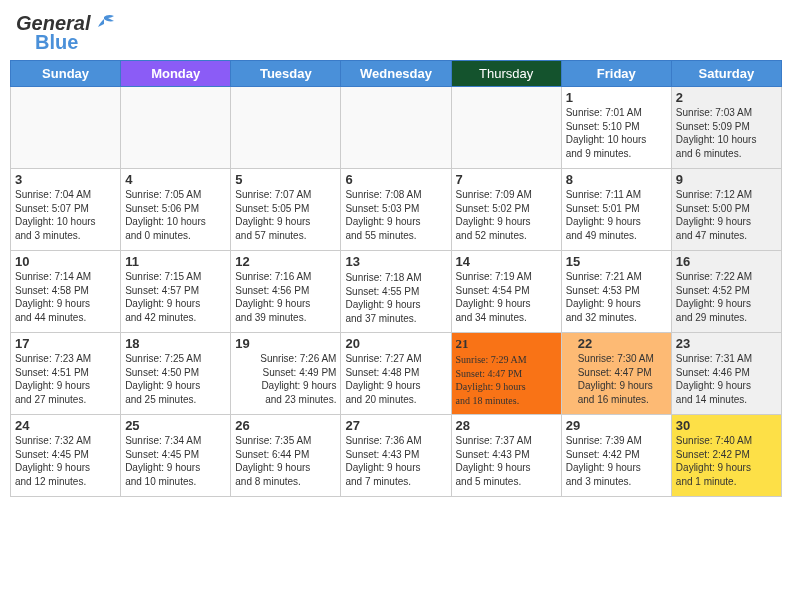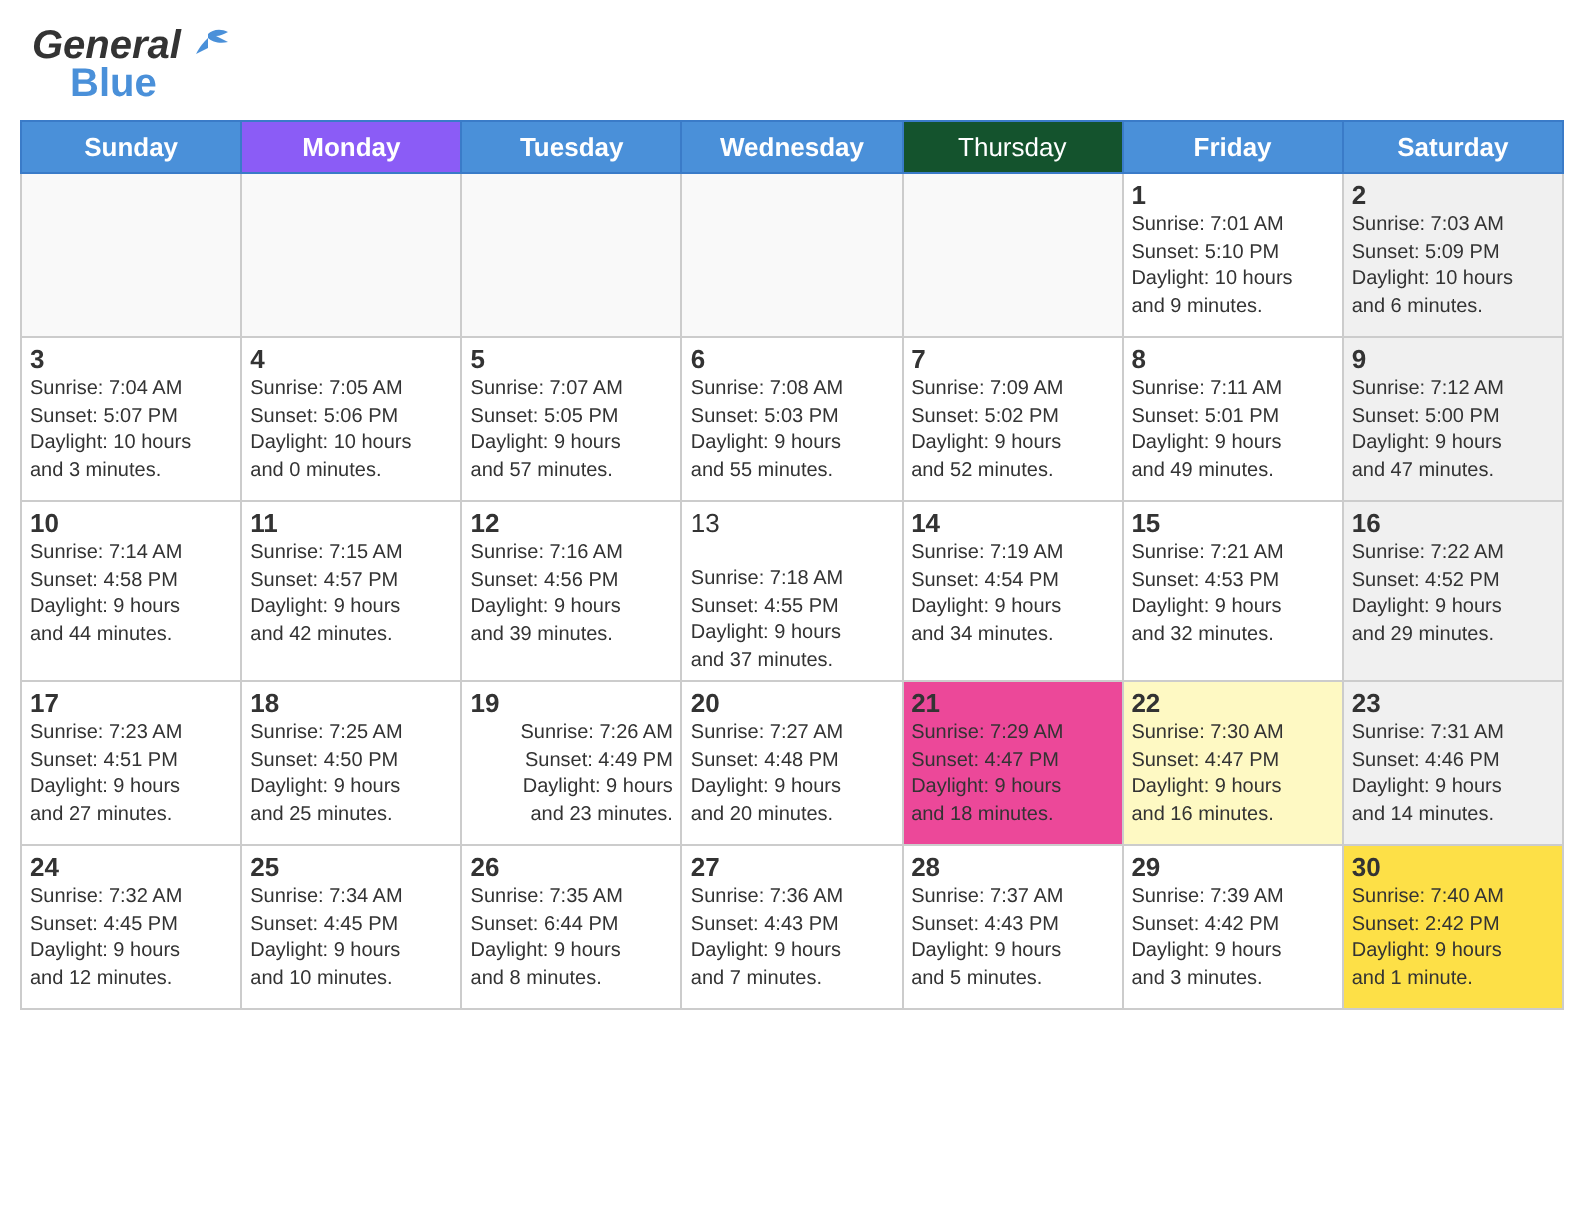--- a/index.html
+++ b/index.html
@@ -132,21 +132,21 @@
 and 42 minutes.</span>
             </td>
             <td style="border: 1px solid rgb(204, 204, 204); vertical-align: top; padding: 3px 4px; width: 14.28%; height: 82px; background: rgb(255, 255, 255); font-size: 10px; color: rgb(51, 51, 51);">
               <span style="font-size: 13px; font-weight: bold; display: block; margin-bottom: 1px;">12</span>
               <span style="font-size: 10px; line-height: 1.35; color: rgb(51, 51, 51); white-space: pre-line; display: block;">Sunrise: 7:16 AM
 Sunset: 4:56 PM
 Daylight: 9 hours
 and 39 minutes.</span>
             </td>
             <td style="border: 1px solid rgb(204, 204, 204); vertical-align: top; padding: 3px 4px; width: 14.28%; height: 82px; background: rgb(255, 255, 255); font-size: 10px; color: rgb(51, 51, 51);">
-              <span style="font-size: 13px; font-weight: normal; display: block; margin-bottom: 14px;">13</span>
+              <span style="font-size: 13px; font-weight: bold; display: block; margin-bottom: 2px;">13</span>
               <span style="font-size: 10px; line-height: 1.35; color: rgb(51, 51, 51); white-space: pre-line; display: block;">Sunrise: 7:18 AM
 Sunset: 4:55 PM
 Daylight: 9 hours
 and 37 minutes.</span>
             </td>
             <td style="border: 1px solid rgb(204, 204, 204); vertical-align: top; padding: 3px 4px; width: 14.28%; height: 82px; background: rgb(255, 255, 255); font-size: 10px; color: rgb(51, 51, 51);">
               <span style="font-size: 13px; font-weight: bold; display: block; margin-bottom: 1px;">14</span>
               <span style="font-size: 10px; line-height: 1.35; color: rgb(51, 51, 51); white-space: pre-line; display: block;">Sunrise: 7:19 AM
 Sunset: 4:54 PM
 Daylight: 9 hours
@@ -189,28 +189,28 @@
 Daylight: 9 hours
 and 23 minutes.</span>
             </td>
             <td style="border: 1px solid rgb(204, 204, 204); vertical-align: top; padding: 3px 4px; width: 14.28%; height: 82px; background: rgb(255, 255, 255); font-size: 10px; color: rgb(51, 51, 51);">
               <span style="font-size: 13px; font-weight: bold; display: block; margin-bottom: 1px;">20</span>
               <span style="font-size: 10px; line-height: 1.35; color: rgb(51, 51, 51); white-space: pre-line; display: block;">Sunrise: 7:27 AM
 Sunset: 4:48 PM
 Daylight: 9 hours
 and 20 minutes.</span>
             </td>
-            <td style="border: 1px solid rgb(204, 204, 204); vertical-align: top; padding: 3px 4px; width: 14.28%; height: 82px; background: #ec4899; font-size: 10px; color: rgb(51, 51, 51);">
+            <td style="border: 1px solid rgb(204, 204, 204); vertical-align: top; padding: 3px 4px; width: 14.28%; height: 82px; background: #f97316; font-size: 10px; color: rgb(51, 51, 51); font-family: Liberation Serif, serif;">
               <span style="font-size: 13px; font-weight: bold; display: block; margin-bottom: 1px;">21</span>
               <span style="font-size: 10px; line-height: 1.35; color: rgb(51, 51, 51); white-space: pre-line; display: block;">Sunrise: 7:29 AM
 Sunset: 4:47 PM
 Daylight: 9 hours
 and 18 minutes.</span>
             </td>
-            <td style="border: 1px solid rgb(204, 204, 204); vertical-align: top; padding: 3px 4px; width: 14.28%; height: 82px; background: #fef9c3; font-size: 10px; color: rgb(51, 51, 51);">
+            <td style="border: 1px solid rgb(204, 204, 204); vertical-align: top; padding: 3px 16px; width: 14.28%; height: 82px; background: #fdba74; font-size: 10px; color: rgb(51, 51, 51);">
               <span style="font-size: 13px; font-weight: bold; display: block; margin-bottom: 1px;">22</span>
               <span style="font-size: 10px; line-height: 1.35; color: rgb(51, 51, 51); white-space: pre-line; display: block;">Sunrise: 7:30 AM
 Sunset: 4:47 PM
 Daylight: 9 hours
 and 16 minutes.</span>
             </td>
             <td style="border: 1px solid rgb(204, 204, 204); vertical-align: top; padding: 3px 4px; width: 14.28%; height: 82px; background: rgb(240, 240, 240); font-size: 10px; color: rgb(51, 51, 51);">
               <span style="font-size: 13px; font-weight: bold; display: block; margin-bottom: 1px;">23</span>
               <span style="font-size: 10px; line-height: 1.35; color: rgb(51, 51, 51); white-space: pre-line; display: block;">Sunrise: 7:31 AM
 Sunset: 4:46 PM

